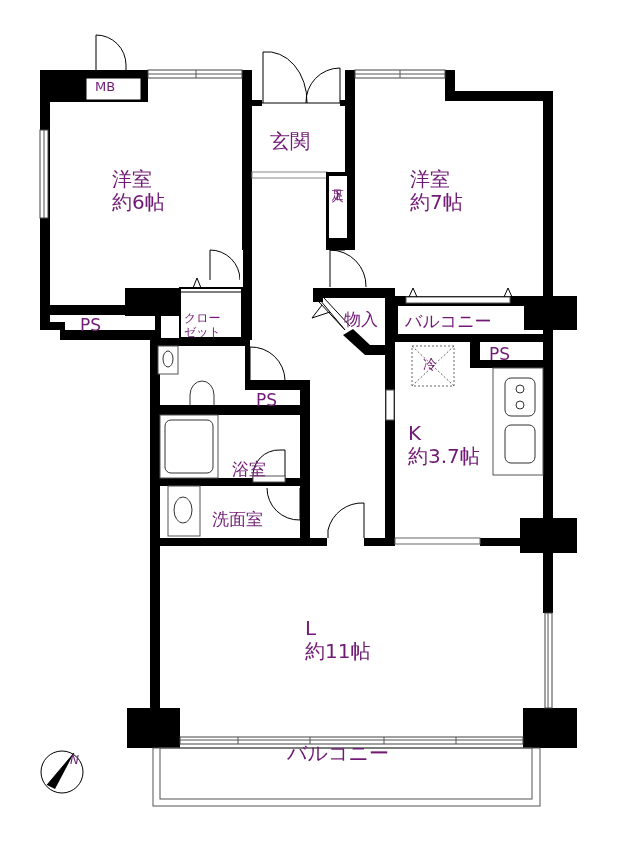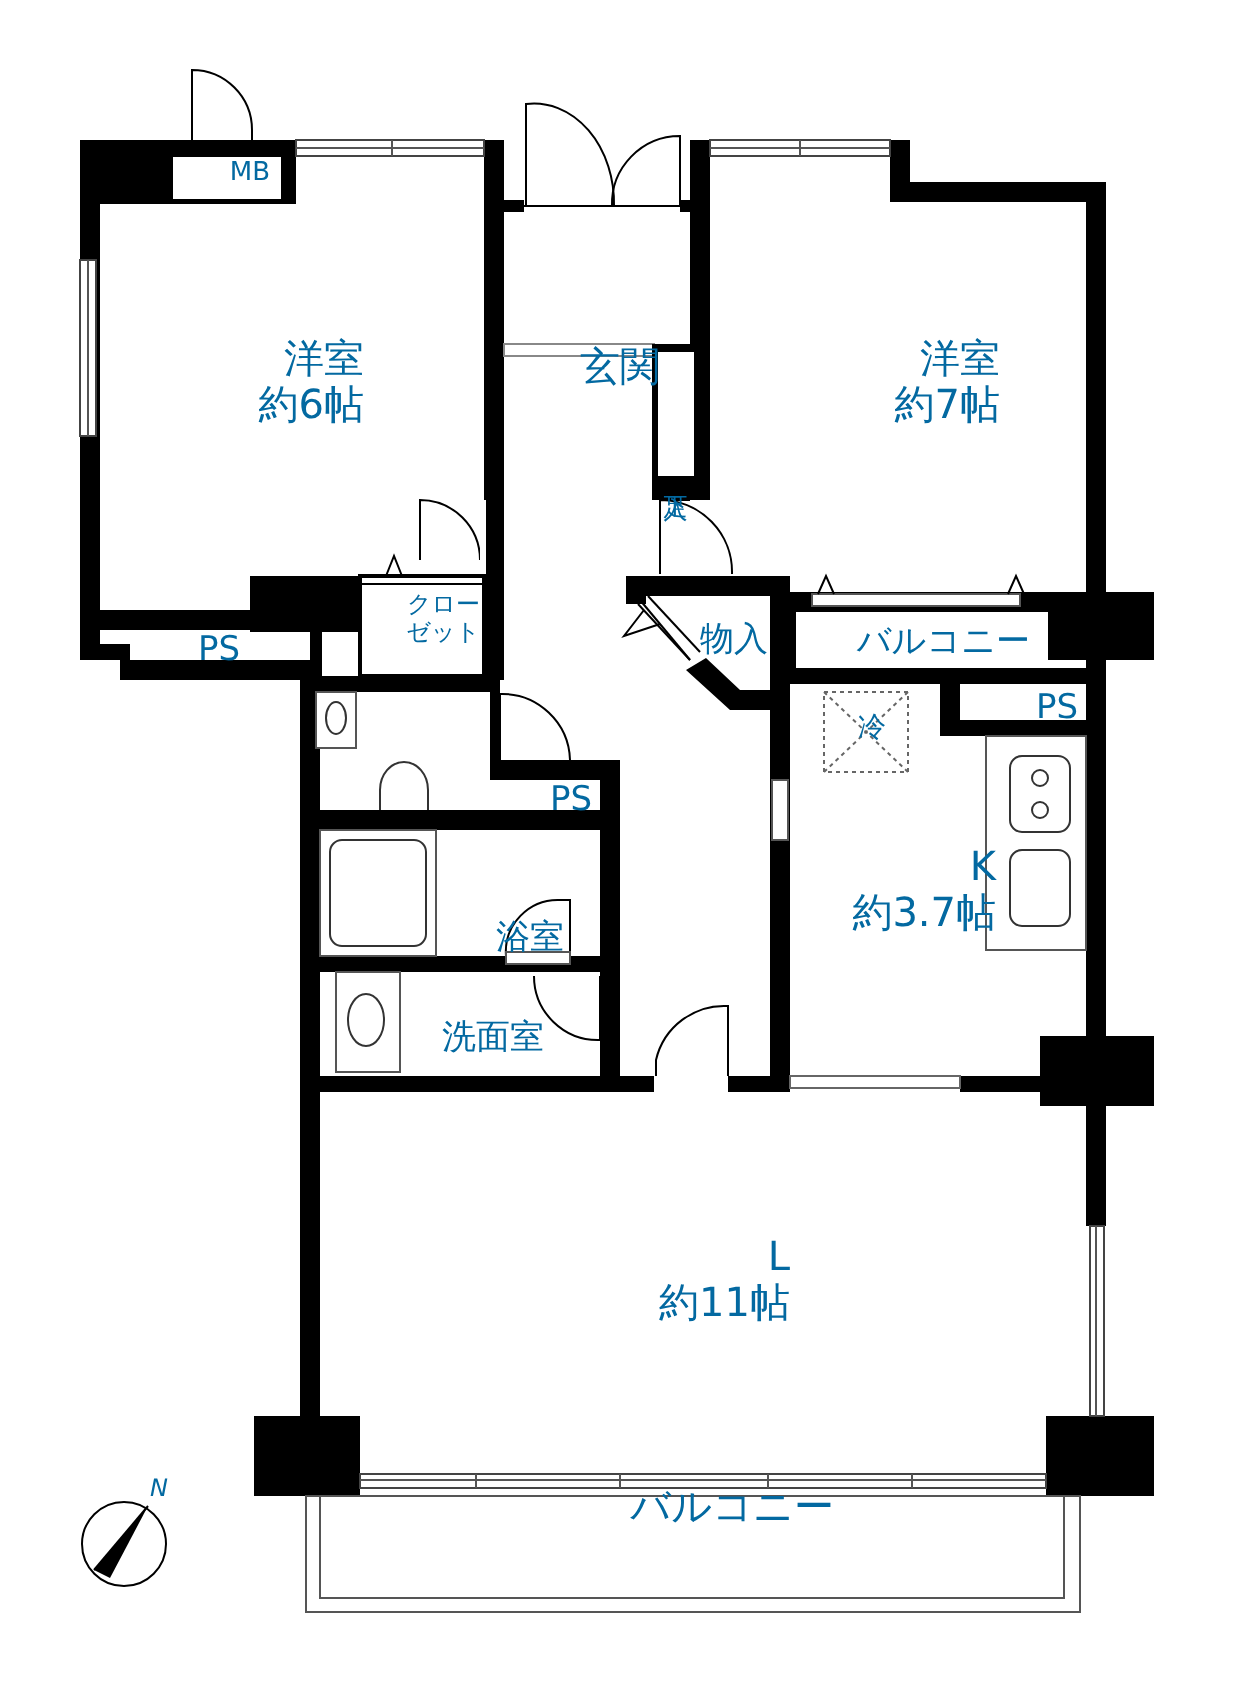--- a/index.html
+++ b/index.html
@@ -1,25 +1,25 @@
 <!DOCTYPE html>
 <html><head>
 <meta charset="utf-8">
 <style>
   html, body { margin: 0; padding: 0; background: #ffffff; }
   body { width: 622px; height: 850px; position: relative; overflow: hidden; font-family: "DejaVu Sans", "Liberation Sans", sans-serif; }
   #plan { position: absolute; left: 0; top: 0; width: 622px; height: 850px; }
   .w { fill: #000; }
   .ln { stroke: #000; stroke-width: 1; fill: none; }
   .thin { stroke: #555; stroke-width: 1; fill: none; }
-  .lbl { position: absolute; color: #0369a1; text-align: right; white-space: nowrap; line-height: 1.15; }
+  .lbl { position: absolute; color: #701a75; text-align: left; white-space: nowrap; line-height: 1.15; }
   .big { font-size: 20px; }
   .mid { font-size: 17px; }
   .sm { font-size: 17px; }
-  .xs { font-size: 12px; }
+  .xs { font-size: 12px; margin-top: 16px; }
   .vert { writing-mode: vertical-rl; font-size: 12px; letter-spacing: 0; }
 </style>
 </head>
 <body>
 
 <svg id="plan" viewBox="0 0 622 850" xmlns="http://www.w3.org/2000/svg">
 
   <g>
     <rect class="w" x="40" y="70" width="10" height="250"></rect>
     <rect class="w" x="40" y="70" width="108" height="32"></rect>
@@ -201,28 +201,28 @@
   <div>洋室</div>
   <div>約6帖</div>
 </div>
 <div class="lbl mid" style="left:95px; top:80px; width:40px; font-size:13px;">MB</div>
 <div class="lbl xs" style="left:184px; top:296px; width:56px;">
   <div>クロー</div>
   <div>ゼット</div>
 </div>
 <div class="lbl sm" style="left:80px; top:316px; width:40px;">PS</div>
 
-<div class="lbl big" style="left:270px; top:130px; width:60px;margin-top:42px;">玄関</div>
+<div class="lbl big" style="left:270px; top:130px; width:60px;">玄関</div>
 <div class="lbl vert" style="left:330px; top:180px; height:58px;">下足入</div>
 
 <div class="lbl big" style="left:410px; top:168px; width:90px;">
   <div>洋室</div>
   <div>約7帖</div>
 </div>
-<div class="lbl sm" style="left:344px; top:310px; width:40px;font-family:Liberation Serif, serif;">物入</div>
+<div class="lbl sm" style="left:344px; top:310px; width:40px;">物入</div>
 <div class="lbl sm" style="left:405px; top:312px; width:110px;">バルコニー</div>
 
 <div class="lbl sm" style="left:489px; top:345px; width:50px;">PS</div>
 <div class="lbl sm" style="left:423px; top:356px; width:20px; font-size:14px;">冷</div>
 <div class="lbl big" style="left:408px; top:422px; width:90px;">
   <div>K</div>
   <div>約3.7帖</div>
 </div>
 
 <div class="lbl sm" style="left:256px; top:391px; width:40px;">PS</div>

